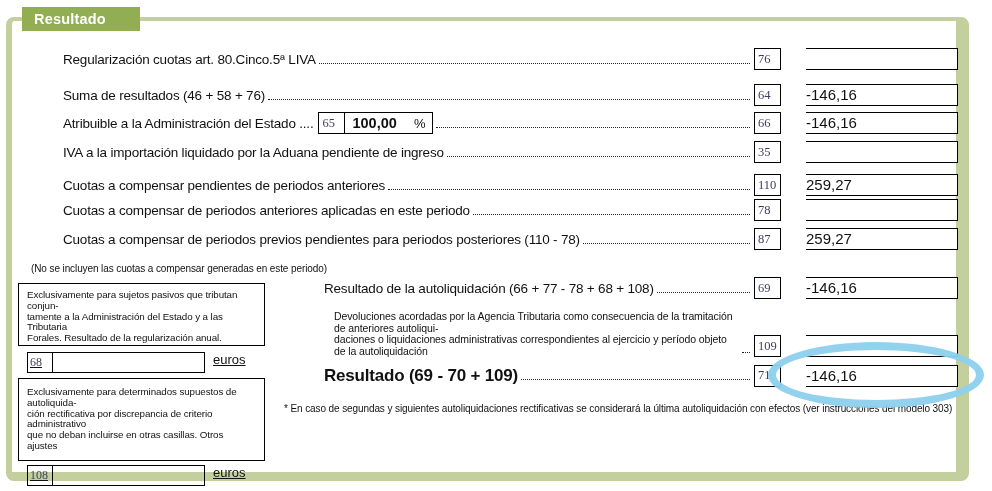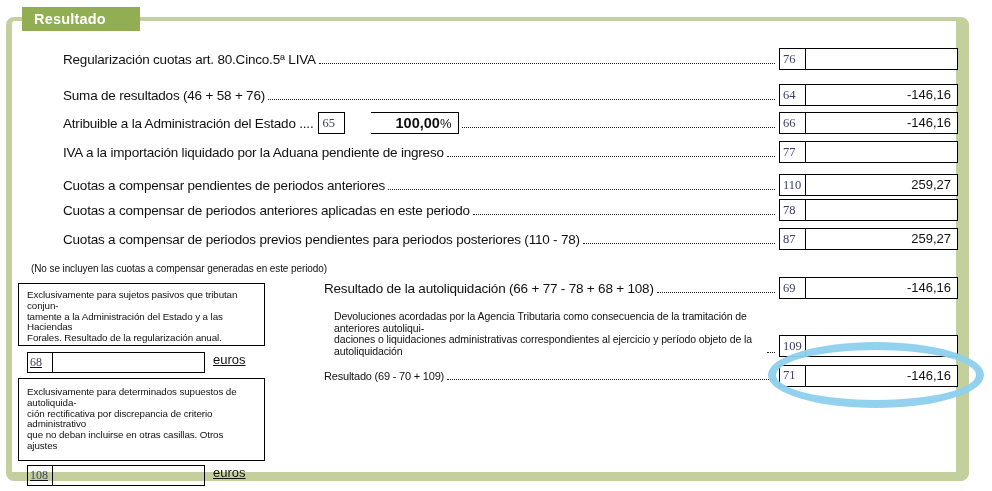--- a/index.html
+++ b/index.html
@@ -20,39 +20,39 @@
     letter-spacing:.2px;z-index:3;
   }
   
   .frow{
     position:absolute;left:22px;width:936px;height:22px;
     display:flex;align-items:center;
   }
   .frow.sec{left:283px;width:675px;}
   .lbl{font-size:13.5px;white-space:nowrap;letter-spacing:-0.2px;margin-left:41px;}
   .lbl.small2{font-size:10.5px;line-height:11.5px;white-space:pre-line;letter-spacing:-0.1px;}
-  .lbl.boldlbl{font-weight:normal;font-size:11px;}
+  .lbl.boldlbl{font-weight:bold;font-size:17px;}
   .leader{flex:1;align-self:flex-start;height:15px;border-bottom:1.5px dotted #222;margin:0 4px 0 3px;min-width:8px;}
   .frow.bottomalign{align-items:flex-end;}
   .frow.bottomalign .leader{align-self:flex-end;margin-bottom:4px;height:0;}
-  .boxgrp{display:flex;flex:none;}
+  .boxgrp{display:flex;flex:none;gap:25px;}
   .code{
     width:27px;height:22px;border:1.5px solid #000;box-sizing:border-box;
     font-family:"Liberation Serif",serif;font-size:12.5px;color:#3a3f63;
     display:flex;align-items:center;padding-left:3px;background:#fff;flex:none;
   }
   .val{
     width:152px;height:22px;border:1.5px solid #000;border-left:none;box-sizing:border-box;
-    font-size:13px;text-align:right;padding-right:6px;line-height:19px;background:#fff;flex:none;
-  }
-  .pctgrp{display:flex;flex:none;margin-left:5px;gap:14px;}
+    font-size:15px;padding-right:6px;line-height:19px;background:#fff;flex:none;
+  }
+  .pctgrp{display:flex;flex:none;margin-left:5px;}
   .pctval{
     width:88px;height:22px;border:1.5px solid #000;border-left:none;box-sizing:border-box;
-    display:flex;align-items:center;justify-content:flex-end;
-    padding:0 7px;background:#fff;margin-left:12px;
+    display:flex;align-items:center;justify-content:space-between;
+    padding:0 7px;background:#fff;
   }
   .pctval .num{font-weight:bold;font-size:14.5px;}
   .pctval .pc{font-size:13px;}
   .subnote{position:absolute;left:31px;top:251px;font-size:10px;letter-spacing:-0.1px;margin-top:12px;}
   
   .sidebox{
     position:absolute;left:18px;width:247px;border:1.5px solid #000;background:#fff;
     box-sizing:border-box;padding:6px 8px 10px 8px;
   }
   .sidebox .txt{font-size:9.8px;line-height:10.8px;white-space:pre-line;letter-spacing:-0.1px;}
@@ -114,21 +114,21 @@
     <span class="boxgrp">
       <span class="code">66</span>
       <span class="val">-146,16</span>
     </span>
   </div>
 
   <div class="frow" style="top:141px">
     <span class="lbl">IVA a la importación liquidado por la Aduana pendiente de ingreso</span>
     <span class="leader"></span>
     <span class="boxgrp">
-      <span class="code">77</span>
+      <span class="code">35</span>
       <span class="val"></span>
     </span>
   </div>
 
   <div class="frow" style="top:174px">
     <span class="lbl">Cuotas a compensar pendientes de periodos anteriores</span>
     <span class="leader"></span>
     <span class="boxgrp">
       <span class="code">110</span>
       <span class="val">259,27</span>
@@ -149,21 +149,21 @@
     <span class="leader"></span>
     <span class="boxgrp">
       <span class="code">87</span>
       <span class="val">259,27</span>
     </span>
   </div>
   <div class="subnote">(No se incluyen las cuotas a compensar generadas en este periodo)</div>
 
   <div class="sidebox" style="top:283px;height:63px">
     <div class="txt">Exclusivamente para sujetos pasivos que tributan conjun-
-tamente a la Administración del Estado y a las Haciendas
+tamente a la Administración del Estado y a las Tributaria
 Forales. Resultado de la regularización anual.</div>
     <div class="inputrow">
       <span class="scode">68</span>
       <span class="sval"></span>
       <span class="unit">euros</span>
     </div>
   </div>
 
   <div class="sidebox" style="top:378px;height:83px;padding-top:8px">
     <div class="txt">Exclusivamente para determinados supuestos de autoliquida-
@@ -198,15 +198,16 @@
 
   <div class="frow sec" style="top:364px;height:23px">
     <span class="lbl boldlbl">Resultado (69 - 70 + 109)</span>
     <span class="leader"></span>
     <span class="boxgrp">
       <span class="code">71</span>
       <span class="val">-146,16</span>
     </span>
   </div>
 
+  <div class="footnote">* En caso de segundas y siguientes autoliquidaciones rectificativas se considerará la última autoliquidación con efectos (ver instrucciones del modelo 303)</div>
 
   <div class="highlight-ellipse"></div>
 </div>
 
 </body></html>

